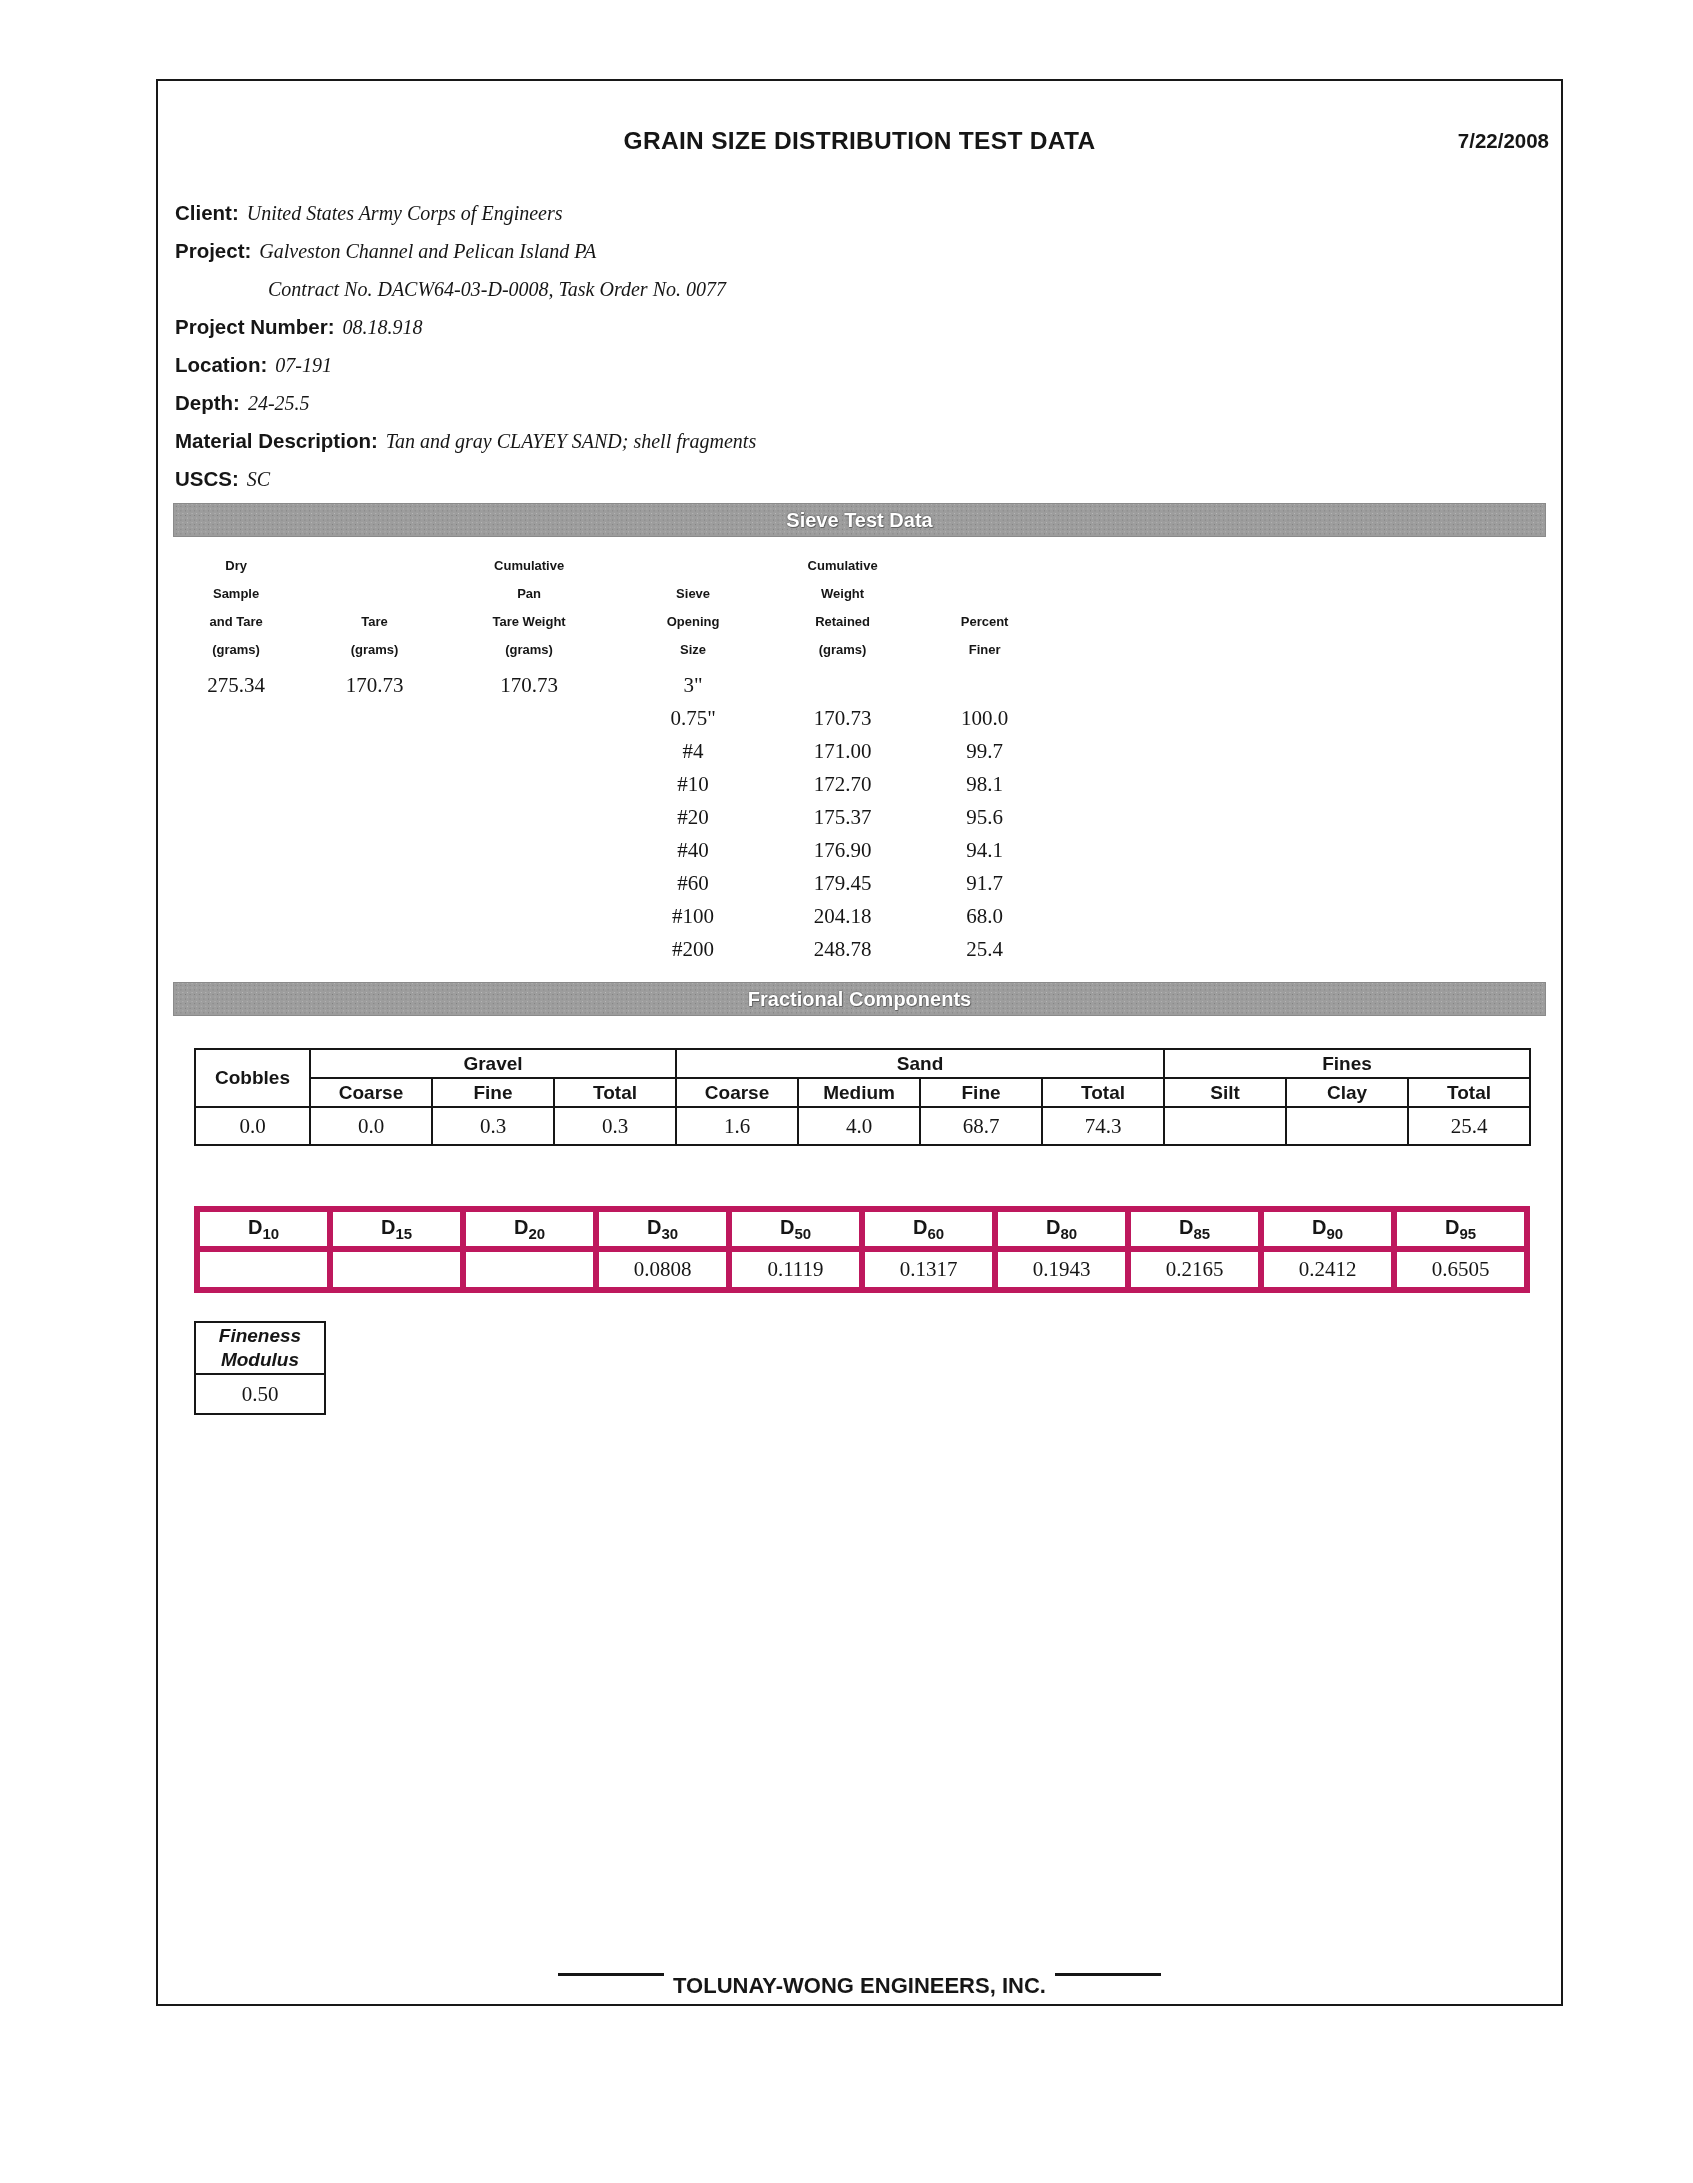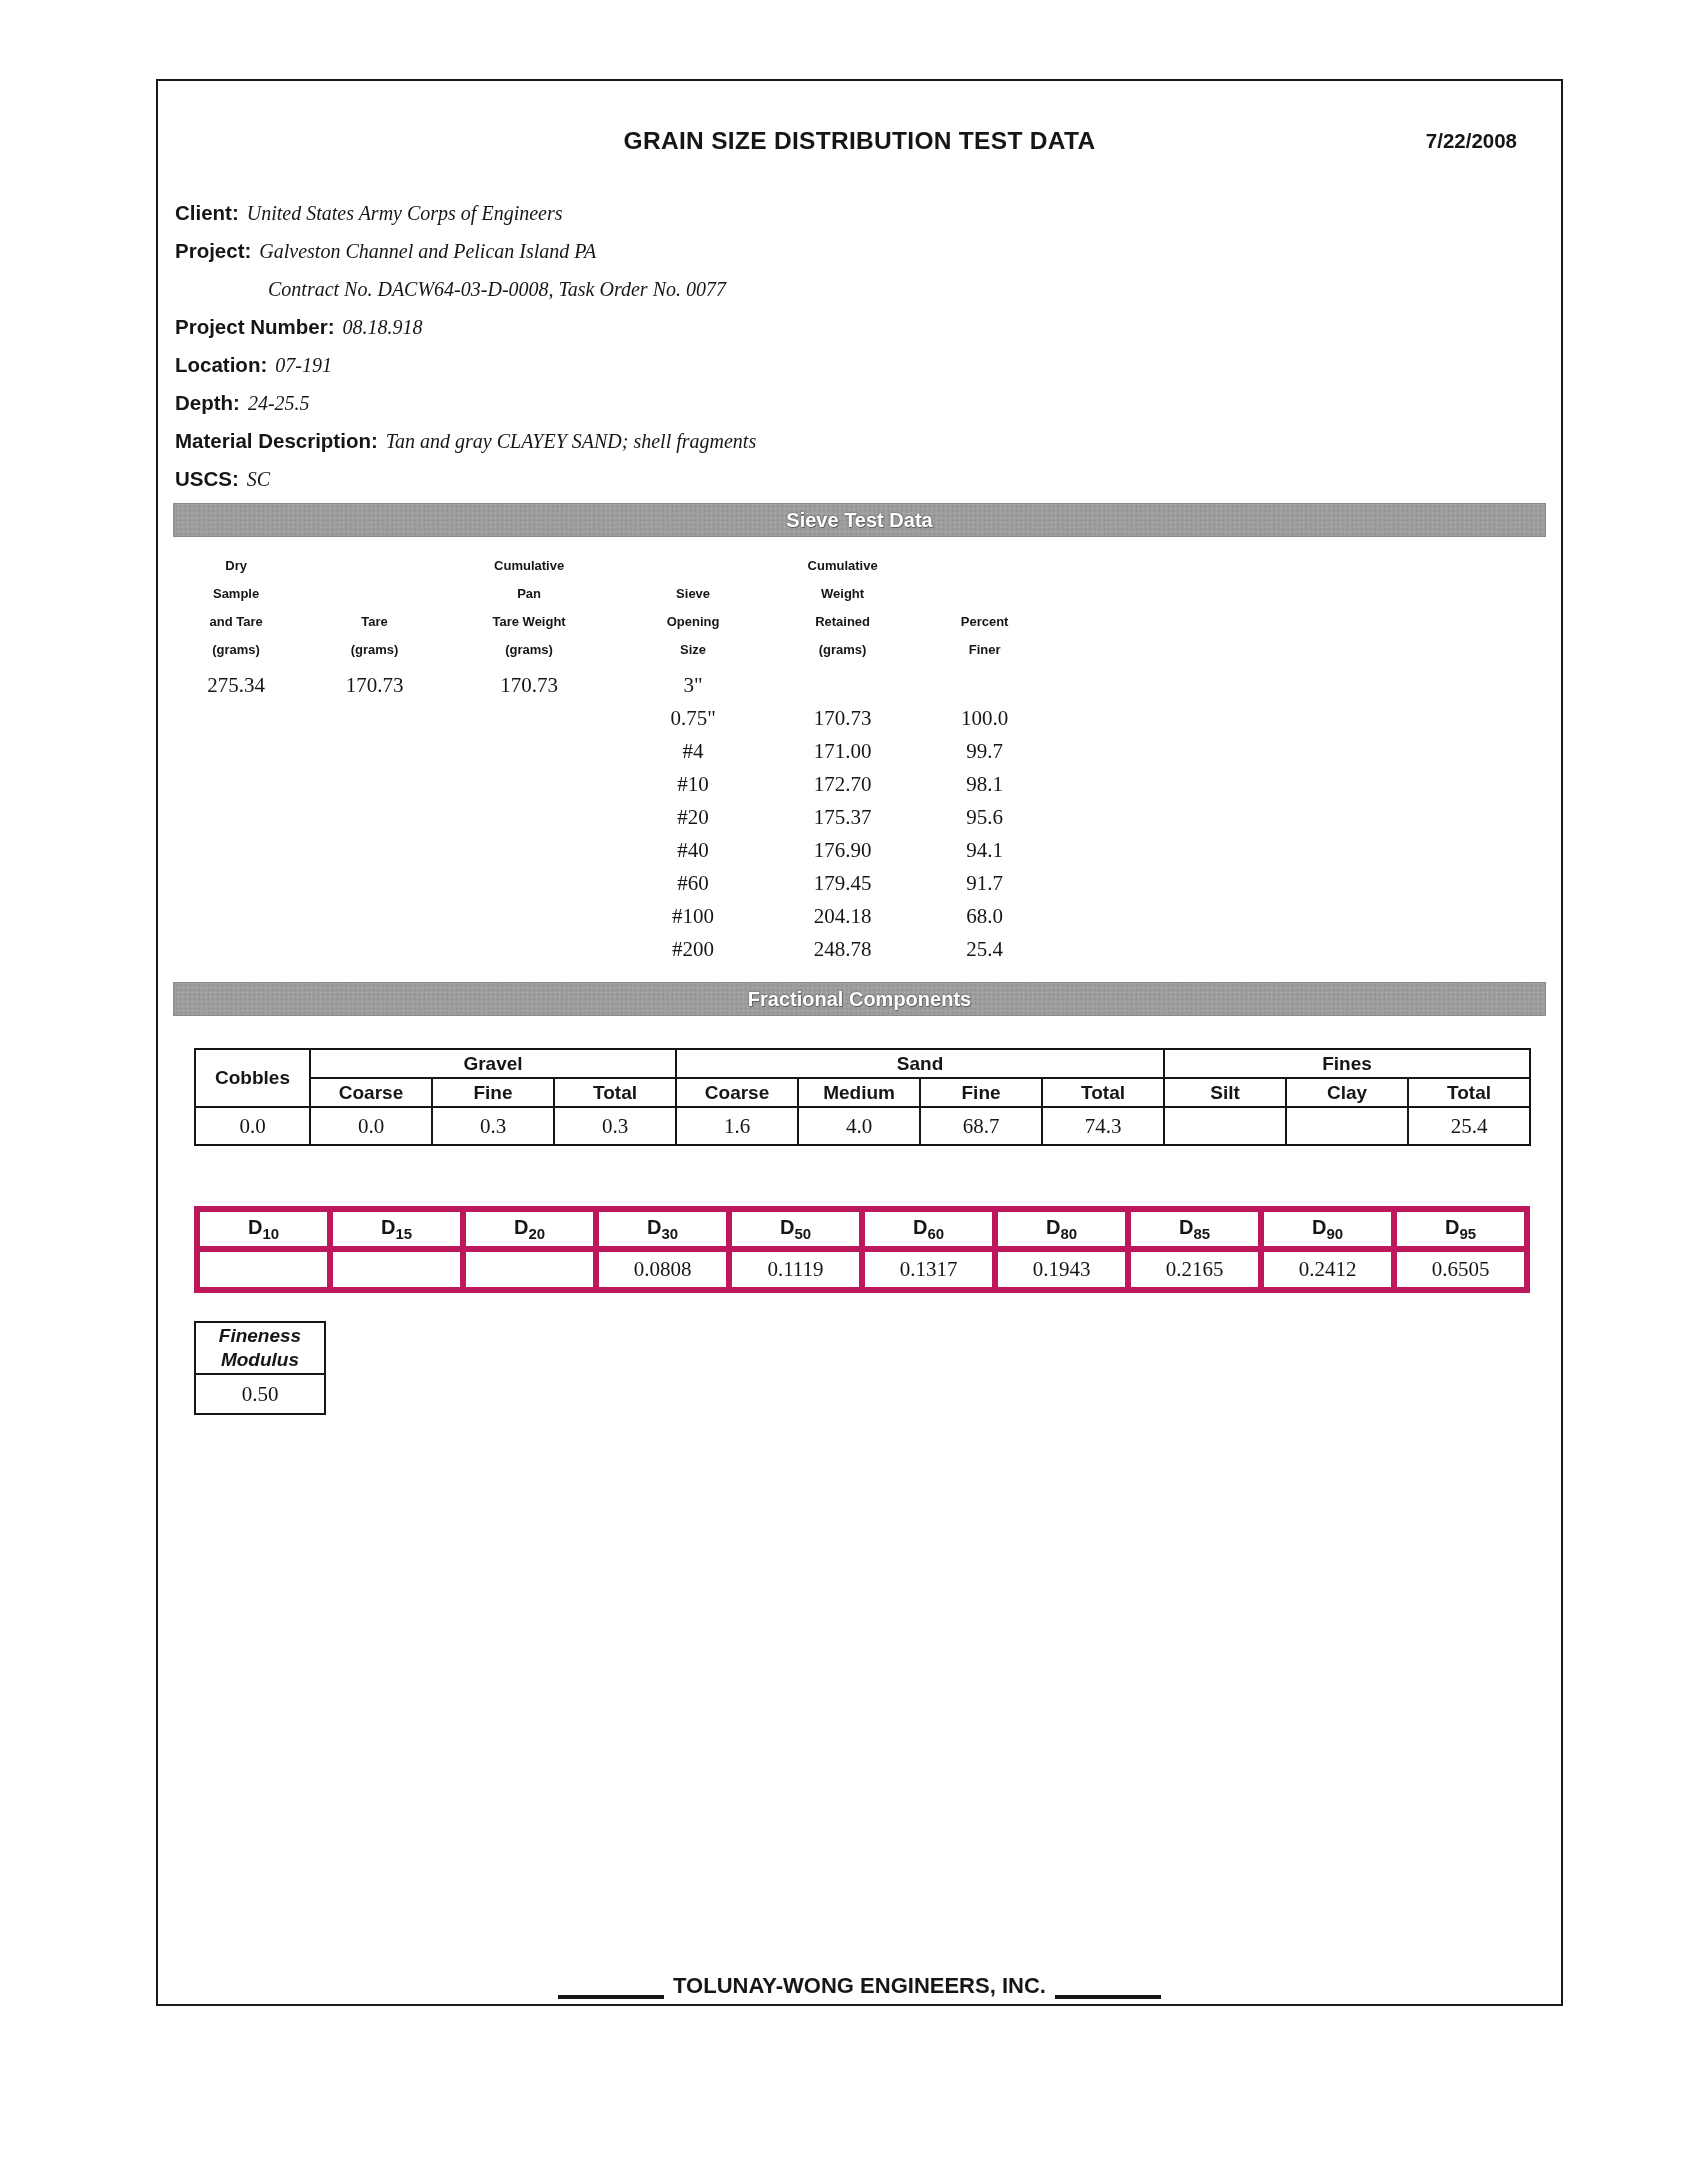--- a/index.html
+++ b/index.html
@@ -11,21 +11,21 @@
   }
   .doc-box {
     position:absolute; left:156px; top:79px; width:1407px; height:1927px;
     border:2.6px solid #181818; background:#ffffff;
   }
   
   .doc-header { position:relative; margin-top:46px; height:33px; }
   .doc-title {
     text-align:center; font-weight:bold; font-size:24.5px; letter-spacing:0.3px;
   }
-  .doc-date { position:absolute; right:44px; top:2px; font-weight:bold; font-size:20.5px; }
+  .doc-date { position:absolute; right:12px; top:2px; font-weight:bold; font-size:20.5px; }
   
   .info-block { margin:34px 0 0 17px; }
   .info-line { font-size:20.5px; line-height:37px; white-space:nowrap; }
   .info-line.indent { padding-left:93px; }
   .info-label { font-weight:bold; margin-right:8px; }
   .info-value { font-family:"Liberation Serif", serif; font-size:20px;font-style:italic; }
   
   .section-bar {
     margin:5.3px 14.6px 0 14.6px; height:34px;
     background-color:#9d9d9d;
@@ -75,21 +75,21 @@
   .fineness-table th, .fineness-table td { border:2px solid #161616; text-align:center; }
   .fineness-table th {
     font-weight:bold; font-size:19px; line-height:24px; white-space:pre-line;
     height:52px;
     font-style:italic;
   }
   .fineness-table td { font-family:"Liberation Serif", serif; font-size:21px; height:40px; }
   
   .doc-footer {
     position:absolute; left:0; right:0; bottom:5.3px;
-    display:flex; align-items:flex-end; justify-content:center; gap:5px;
+    display:flex; align-items:flex-start; justify-content:center; gap:5px;
   }
   .footer-line { height:3.3px; width:106px; background:#161616; }
   .footer-text { font-weight:bold; font-size:22px; background:#ffffff; padding:0 4px; white-space:nowrap; }
 </style>
 </head>
 <body>
 
 <div class="doc-box">
 
   <div class="doc-header">

